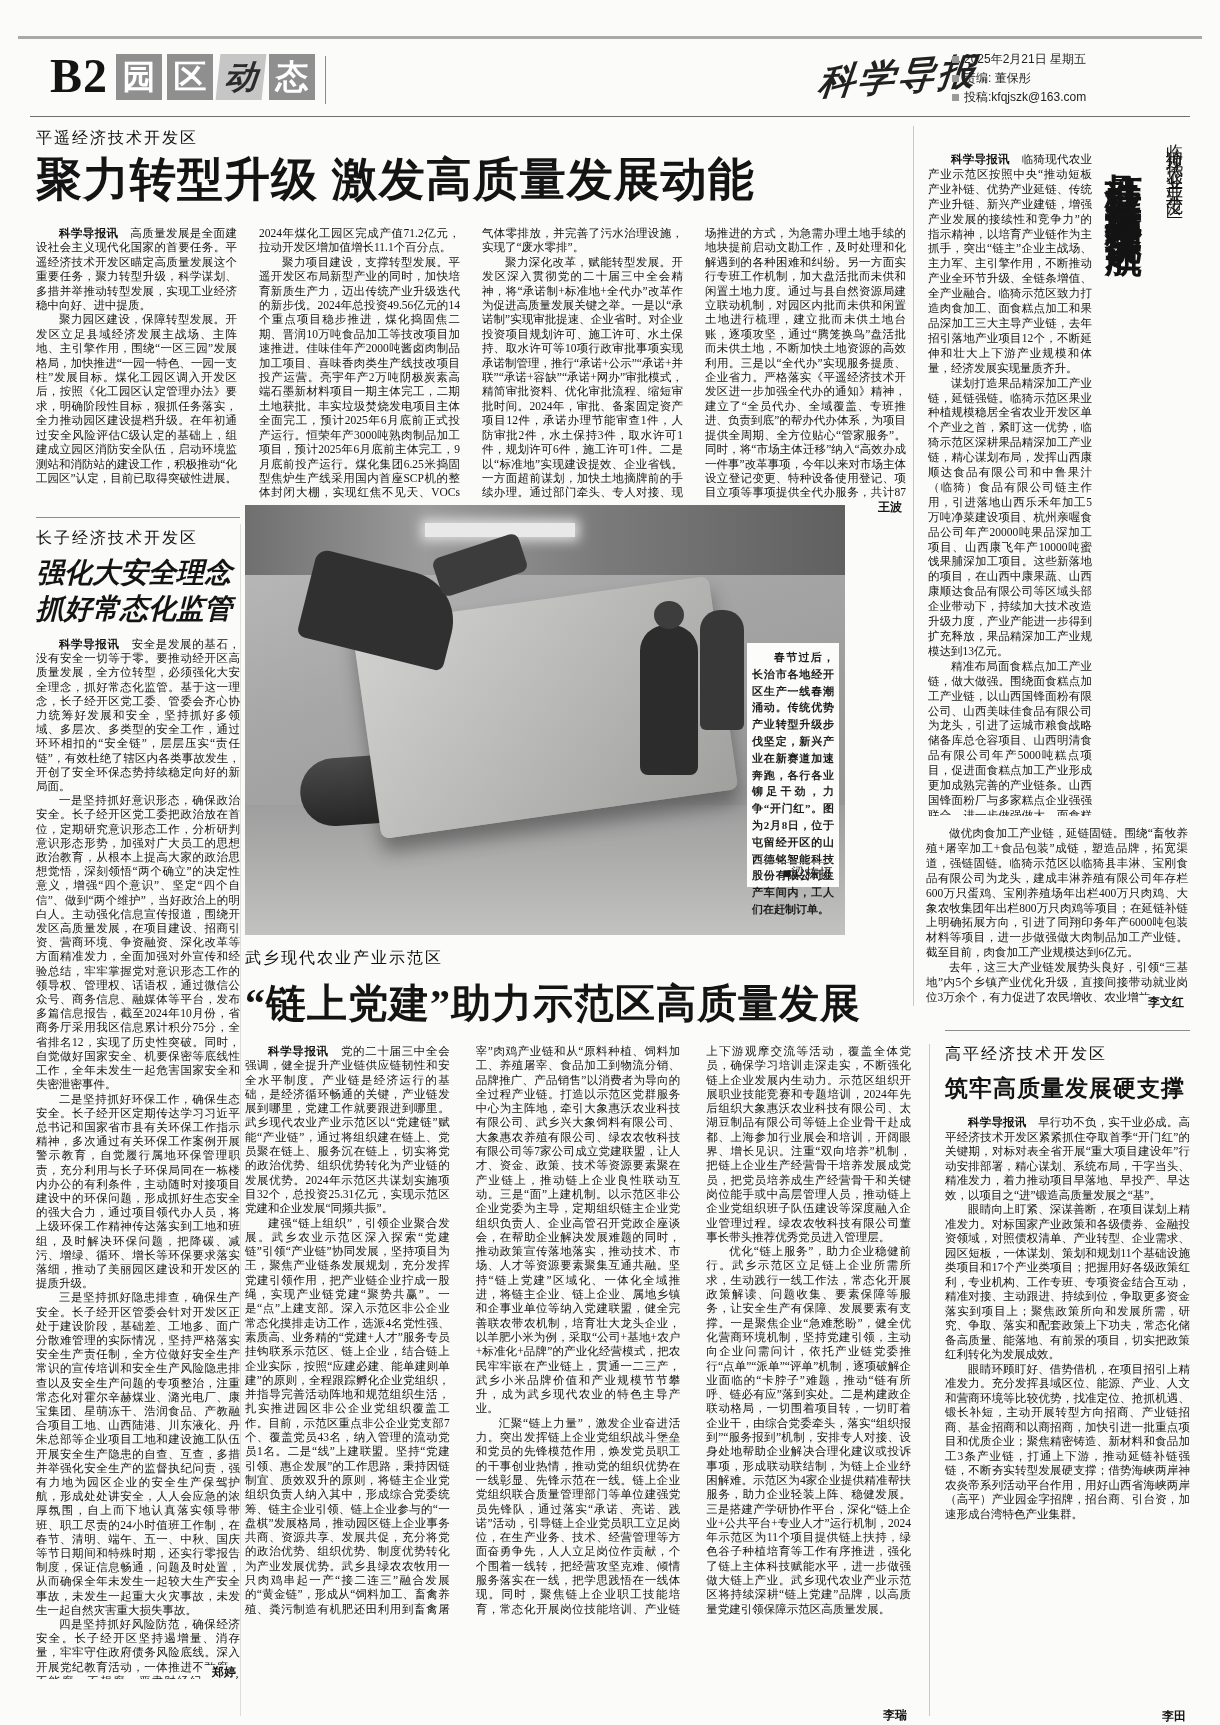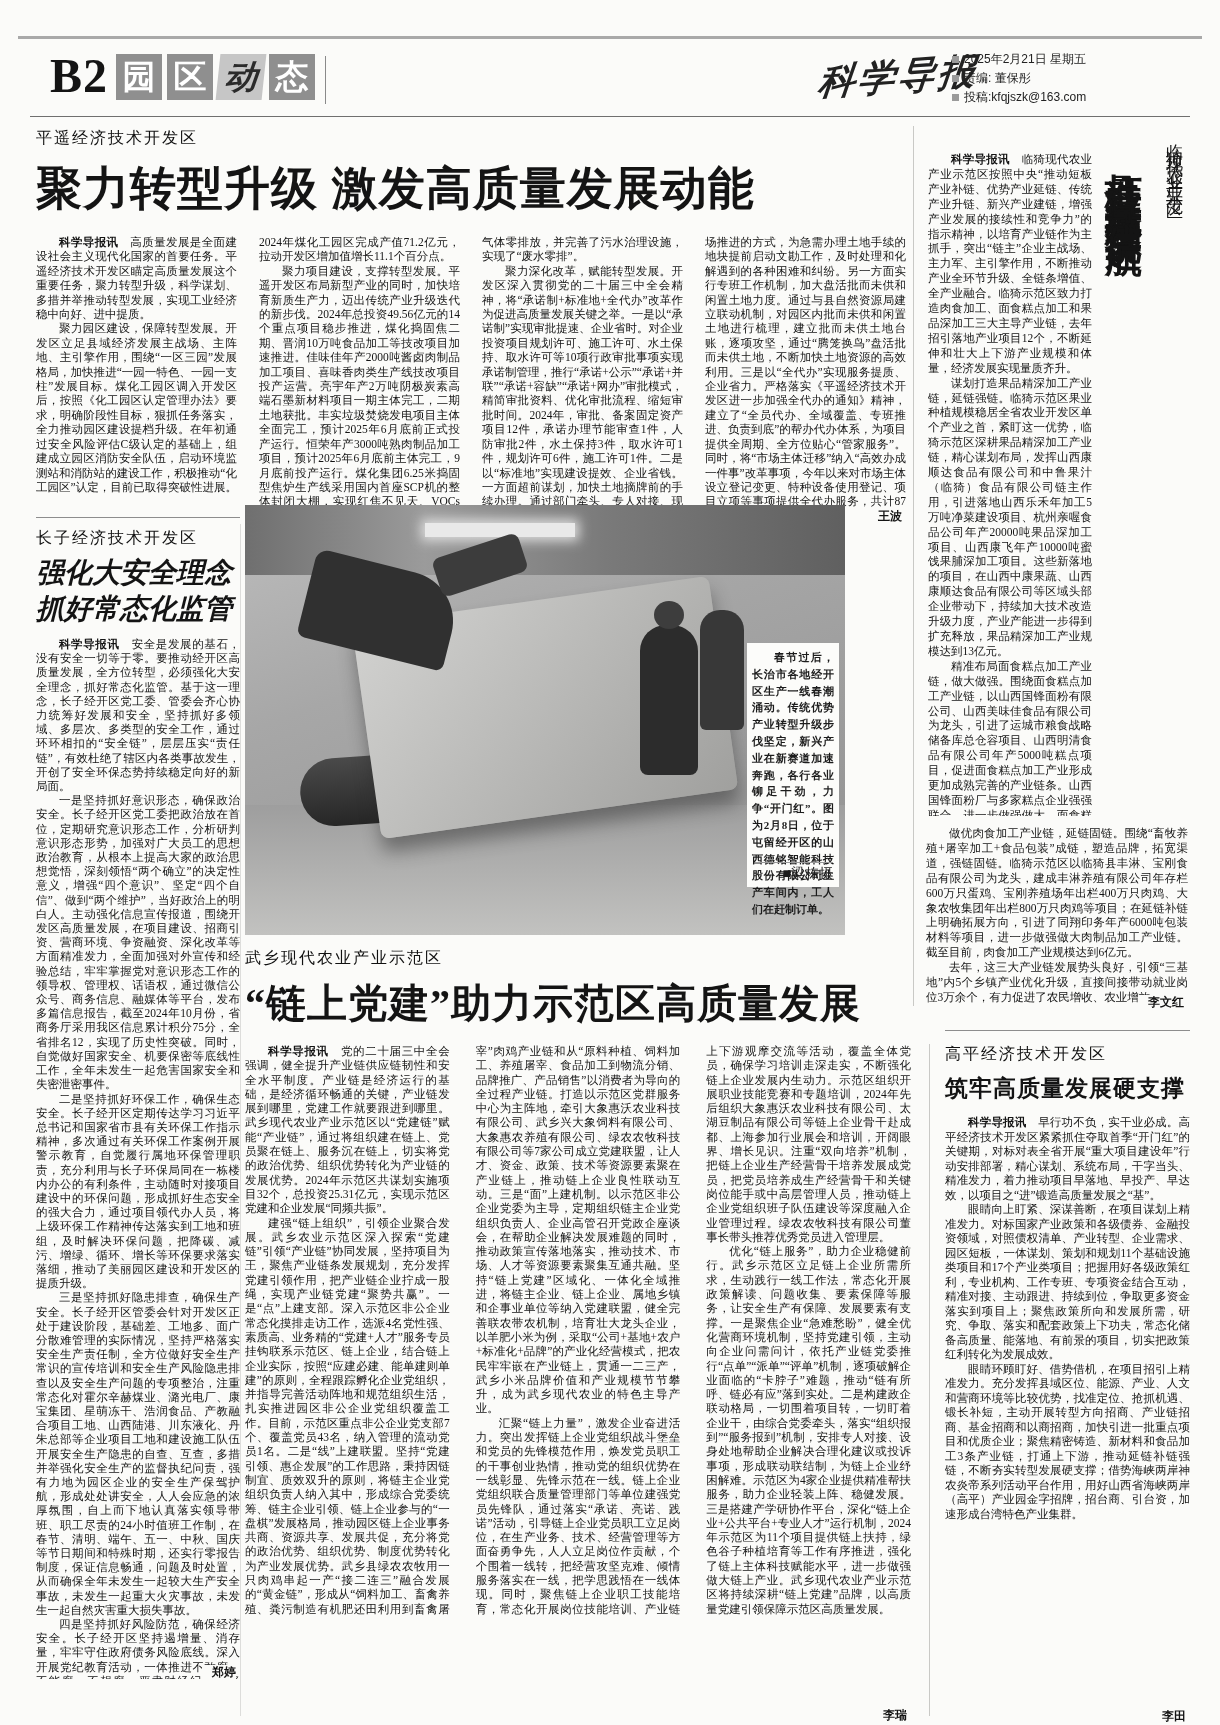--- a/index.html
+++ b/index.html
@@ -25,21 +25,21 @@
 
   
   .kicker{font-size:16px;letter-spacing:2px;color:#111;}
   p.para{margin:0;text-indent:2em;text-align:justify;}
   .lead{font-weight:bold;}
   .byline{position:absolute;right:4px;bottom:0;font-weight:bold;background:#fbfbf9;padding-left:10px;font-size:12px;}
 
   
   #art-pingyao{position:absolute;left:36px;top:128px;width:870px;}
   #art-pingyao .headline{font-family:"Liberation Sans","DejaVu Sans",sans-serif;font-weight:900;
-                         font-size:46px;letter-spacing:1px;margin-top:9px;white-space:nowrap;}
+                         font-size:46px;letter-spacing:1px;white-space:nowrap;}
   #art-pingyao .body{position:relative;margin-top:15px;height:288px;overflow:hidden;
                      column-count:4;column-gap:22px;font-size:11.5px;line-height:14.4px;}
 
   
   #art-zhangzi{position:absolute;left:36px;top:517px;width:204px;border-top:1px solid #8d8d8d;padding-top:10px;}
   #art-zhangzi .headline{font-family:"Liberation Sans","DejaVu Sans",sans-serif;font-weight:900;
                          font-size:28px;line-height:36px;margin:6px 0 10px 0;font-style:italic;}
   #art-zhangzi .body{position:relative;height:1042px;overflow:hidden;font-size:11.5px;line-height:14.2px;}
 
   

